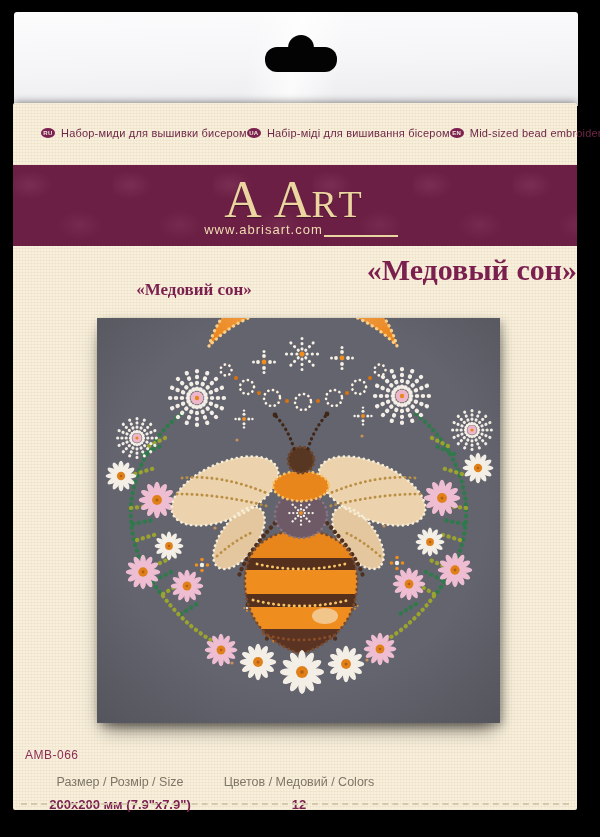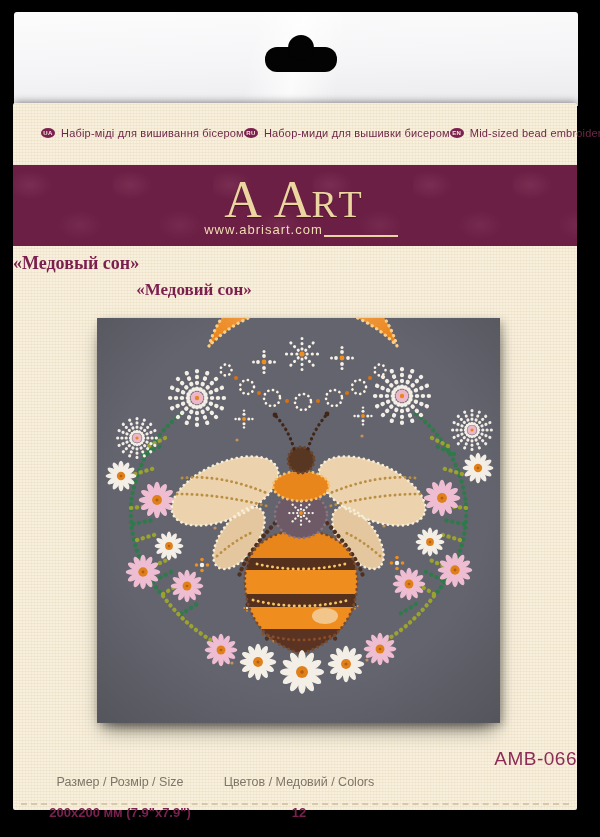--- a/index.html
+++ b/index.html
@@ -64,67 +64,67 @@
     font-family:"Liberation Serif",serif;text-shadow:0 1px 1px rgba(0,0,0,.35);line-height:1;
   }
   .logo-a{font-size:52px}
   .logo-a.second{margin-left:12px}
   .logo-mid{font-size:38px;letter-spacing:4px}
   .site-row{display:flex;align-items:flex-end;gap:1px;margin-top:-4px;transform:translateX(6px)}
   .site{font-size:13px;letter-spacing:1px;color:#f0ddb2}
   .site-rule{width:74px;height:2px;background:#e9d3a1}
   
   .title-main{
-    position:absolute;top:150px;left:0;right:0;text-align:left;
-    font-family:"Liberation Serif",serif;font-weight:bold;font-size:18px;color:#7b1f4e;
+    position:absolute;top:150px;left:0;right:0;text-align:right;
+    font-family:"Liberation Serif",serif;font-weight:bold;font-size:30px;color:#7b1f4e;
   }
   .subtitles{position:absolute;top:177px;left:0;right:0;height:22px}
   .subtitle{
     position:absolute;transform:translateX(-50%);white-space:nowrap;
     font-family:"Liberation Serif",serif;font-weight:bold;font-size:17px;color:#7b1f4e;
   }
   .subtitle.ua{left:181px}
   .subtitle.en{left:397px}
   
   .photo{
     position:absolute;left:84px;top:215px;width:403px;height:405px;background:#64646e;
     box-shadow:0 10px 18px -6px rgba(0,0,0,.65),3px 3px 8px rgba(0,0,0,.25);
   }
   .photo svg{display:block}
   
   .code{
-    position:absolute;top:645px;left:12px;right:0;text-align:right;
-    font-size:19px;letter-spacing:.5px;color:#8d2b55;
+    position:absolute;top:645px;left:12px;right:0;text-align:left;
+    font-size:12px;letter-spacing:.5px;color:#8d2b55;
   }
   .specs{position:absolute;top:672px;left:0;right:0;height:40px}
   .spec{position:absolute;transform:translateX(-50%);text-align:center;white-space:nowrap}
   .spec.s1{left:107px}
   .spec.s2{left:286px}
   .spec.s3{left:459px}
-  .spec-label{font-size:12.5px;color:#7e7567;margin-bottom:16px}
+  .spec-label{font-size:12.5px;color:#7e7567;margin-bottom:8px}
   .spec-value{font-size:13px;font-weight:bold;color:#7b2150}
   .perforation{position:absolute;left:8px;right:8px;top:700px;border-top:2px dashed #d5c9ab}
 </style>
 </head>
 <body>
 
 <div class="flap">
   <div class="euro-slot"></div>
 </div>
 
 <div class="card">
 
   <div class="lang-row">
     <div class="lang-item">
+      <span class="lang-badge">RU</span>
+      <span>Набор-миди для вышивки бисером</span>
+    </div>
+    <div class="lang-item">
       <span class="lang-badge">UA</span>
       <span>Набір-міді для вишивання бісером</span>
-    </div>
-    <div class="lang-item">
-      <span class="lang-badge">RU</span>
-      <span>Набор-миди для вышивки бисером</span>
     </div>
     <div class="lang-item">
       <span class="lang-badge">EN</span>
       <span>Mid-sized bead embroidery kit</span>
     </div>
   </div>
 
   <div class="band">
     <div class="logo-row">
       <span class="logo-a">A</span>

